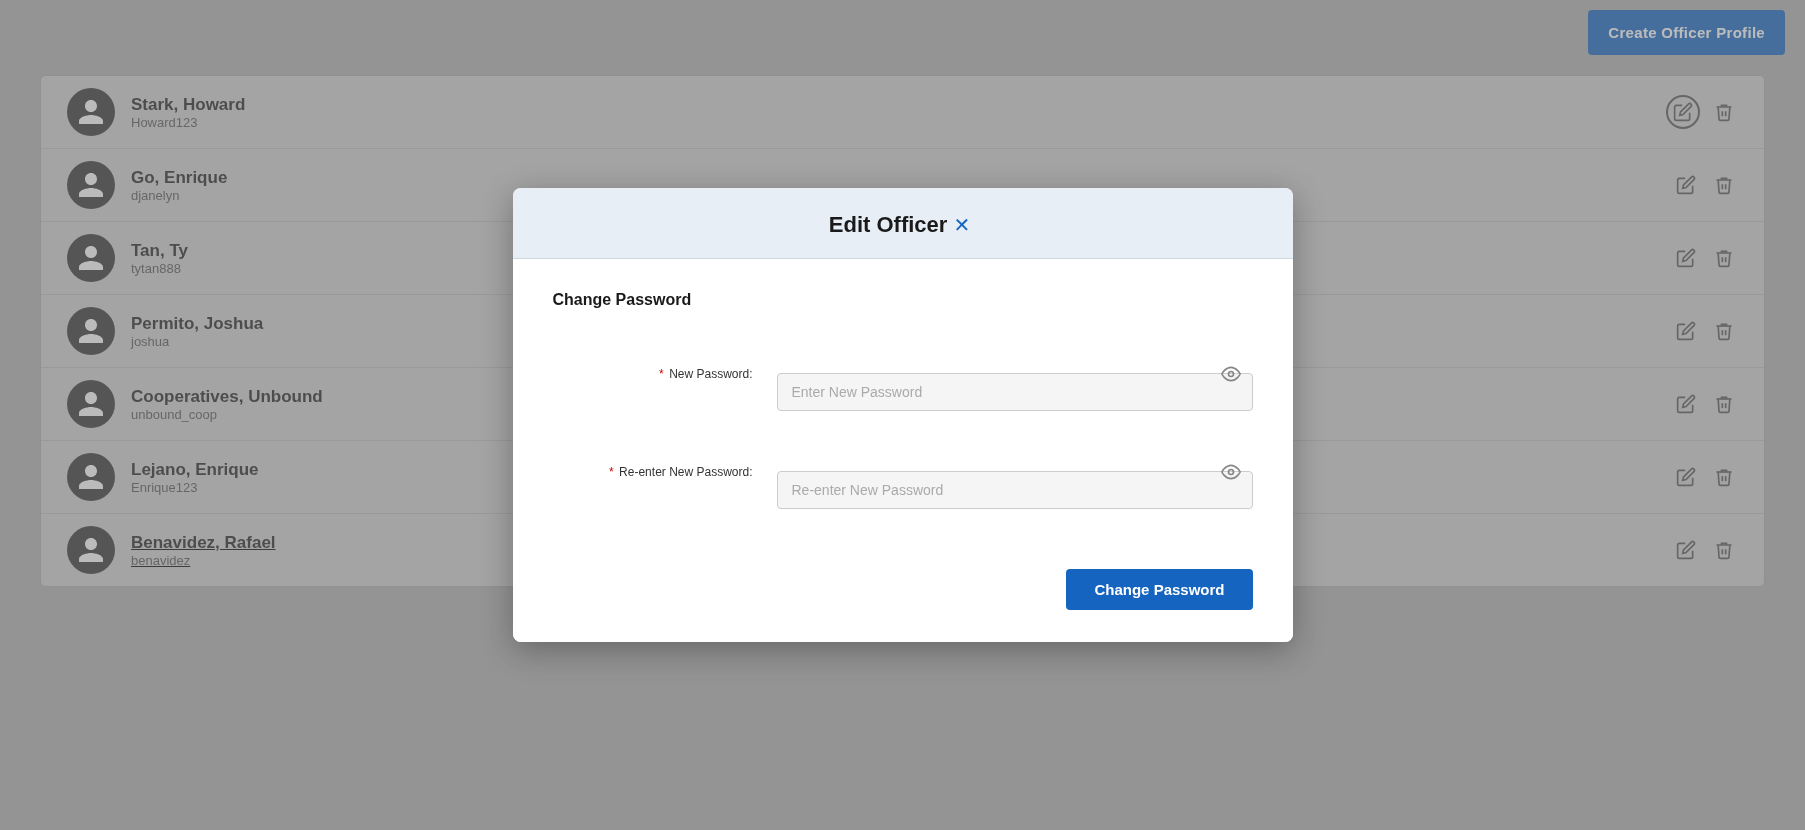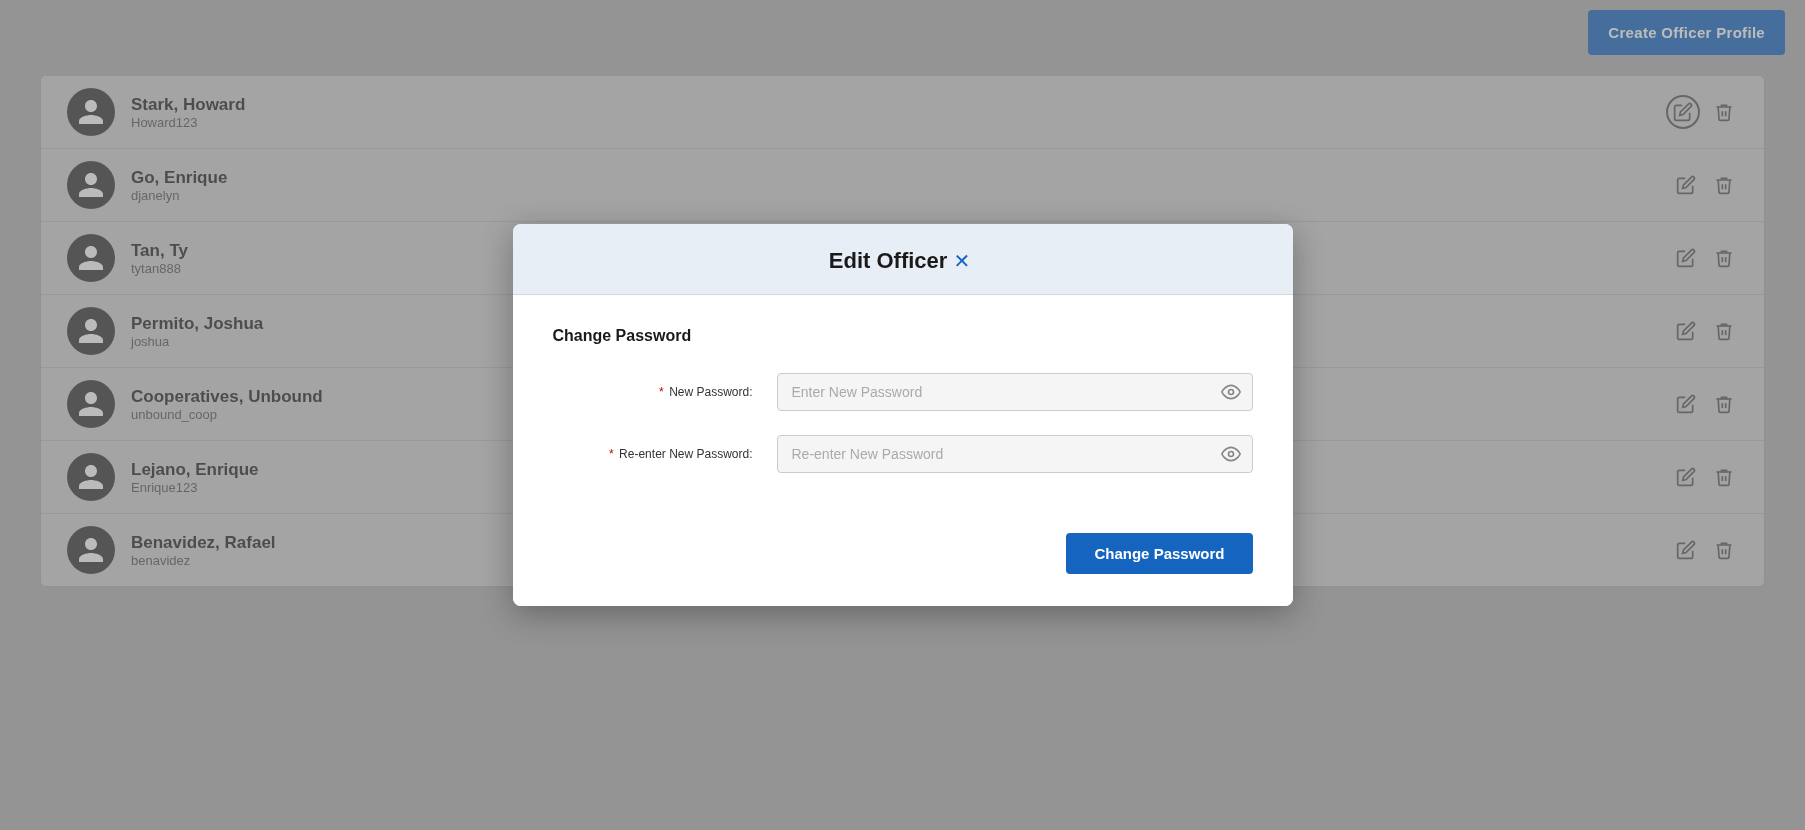--- a/index.html
+++ b/index.html
@@ -46,20 +46,21 @@
       display: flex;
       align-items: center;
       background: #d0d0d0;
       border-bottom: 1px solid #bbb;
       padding: 12px 26px;
       position: relative;
     }
 
     .officer-row:last-child {
       border-bottom: none;
+      text-decoration: underline;
     }
 
     .officer-avatar {
       width: 48px;
       height: 48px;
       background: #333;
       border-radius: 50%;
       display: flex;
       align-items: center;
       justify-content: center;
@@ -205,20 +206,21 @@
 
     .form-input {
       width: 100%;
       padding: 10px 40px 10px 14px;
       border: 1px solid #ccc;
       border-radius: 4px;
       font-size: 14px;
       background: #f5f5f5;
       color: #999;
       outline: none;
+      margin-top: 36px;
     }
 
     .form-input::placeholder {
       color: #aaa;
     }
 
     .eye-icon {
       position: absolute;
       right: 12px;
       top: 50%;

